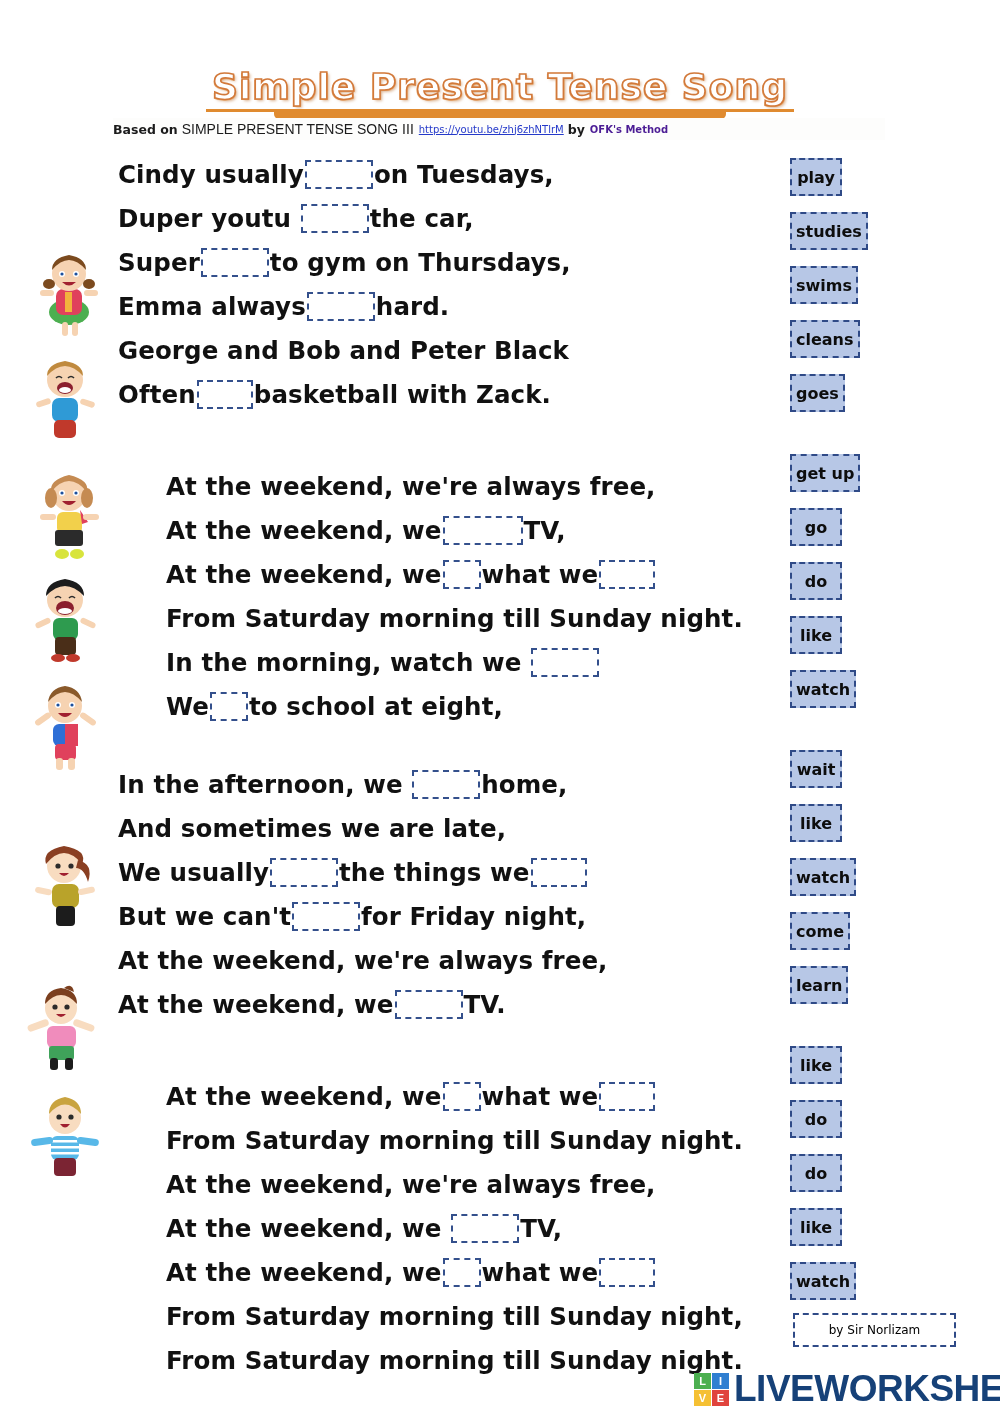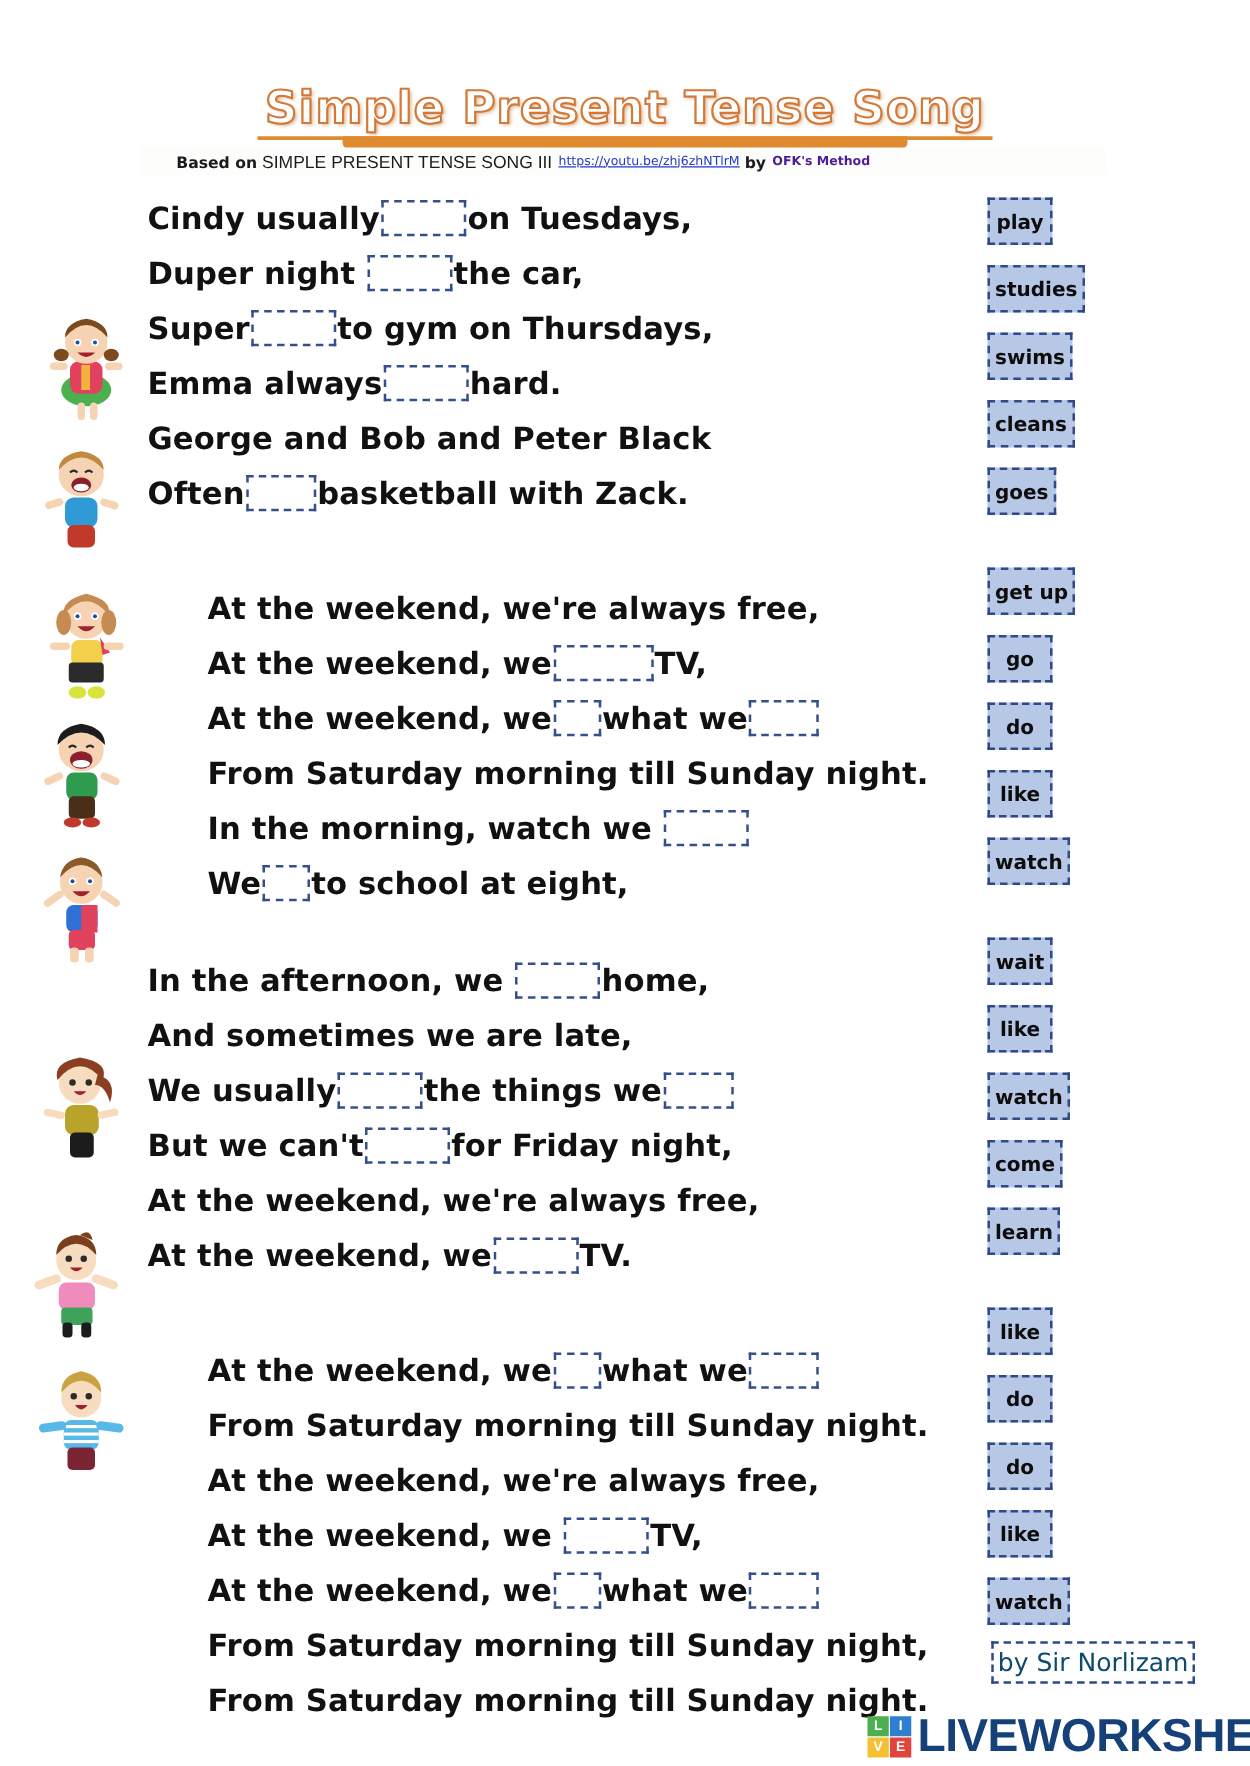--- a/index.html
+++ b/index.html
@@ -81,21 +81,20 @@
     display: flex;
     align-items: center;
     font-size: 13.5px;
     white-space: nowrap;
     color: #1b1b1b;
   }
   .credit-bold {
     font-weight: bold;
     font-size: 12.5px;
     margin-right: 4px;
-    margin-left: 28px;
   }
   .credit-plain {
     font-family: "Liberation Sans", sans-serif;
     font-size: 14px;
     margin-right: 5px;
   }
   .credit-link {
     color: #2439c9;
     text-decoration: underline;
     font-size: 10px;
@@ -182,22 +181,22 @@
     top: 1313px;
     width: 163px;
     height: 34px;
     border: 2px dashed #2f4a87;
     box-sizing: border-box;
     background: #ffffff;
     display: flex;
     align-items: center;
     justify-content: center;
     font-family: "DejaVu Sans", sans-serif;
-    font-size: 20px;
-    color: #0c4a6e;
+    font-size: 12px;
+    color: #000000;
   }
 
   
   .char {
     position: absolute;
     width: 74px;
     height: 96px;
   }
   .char svg { display: block; width: 100%; height: 100%; }
 
@@ -399,21 +398,21 @@
     </svg>
   </div>
 
   <div class="lyrics">
 
     <div class="stanza">
       <div class="line">
         <span>Cindy usually</span><span class="blank w-md"></span><span>on Tuesdays,</span>
       </div>
       <div class="line">
-        <span>Duper night </span><span class="blank w-md"></span><span>the car,</span>
+        <span>Duper youtu </span><span class="blank w-md"></span><span>the car,</span>
       </div>
       <div class="line">
         <span>Super</span><span class="blank w-md"></span><span>to gym on Thursdays,</span>
       </div>
       <div class="line">
         <span>Emma always</span><span class="blank w-md"></span><span>hard.</span>
       </div>
       <div class="line">
         <span>George and Bob and Peter Black</span>
       </div>

